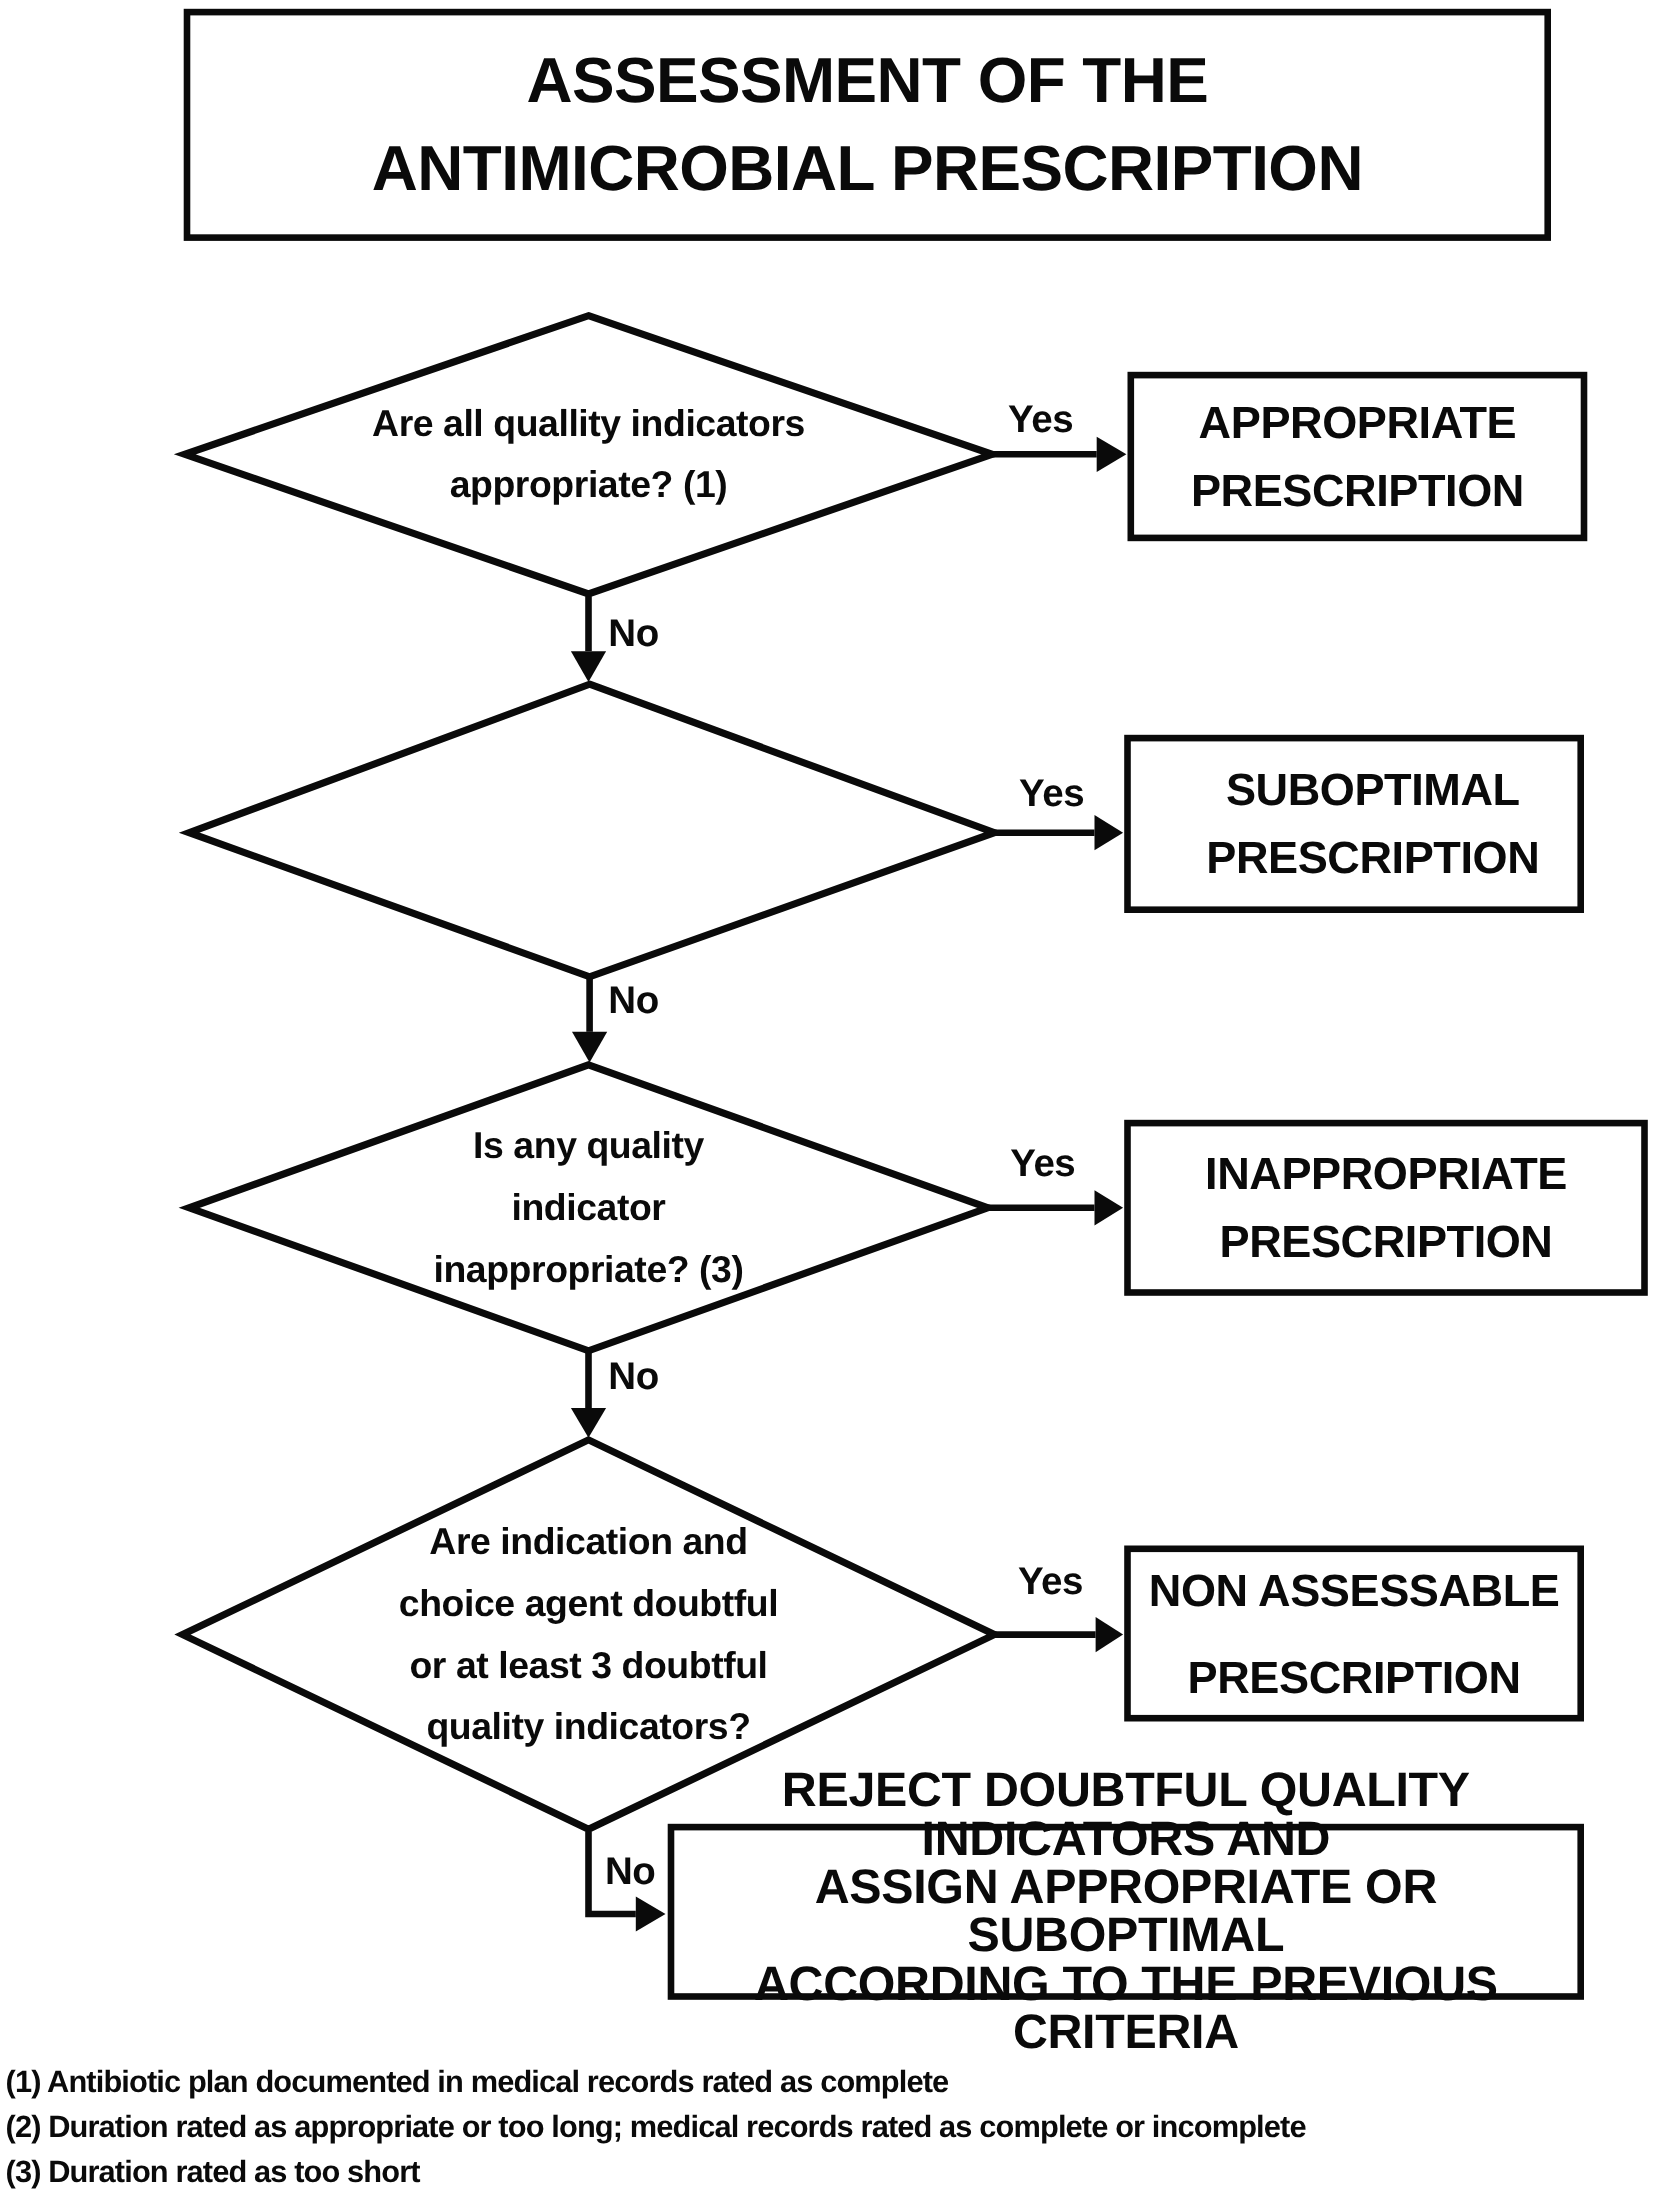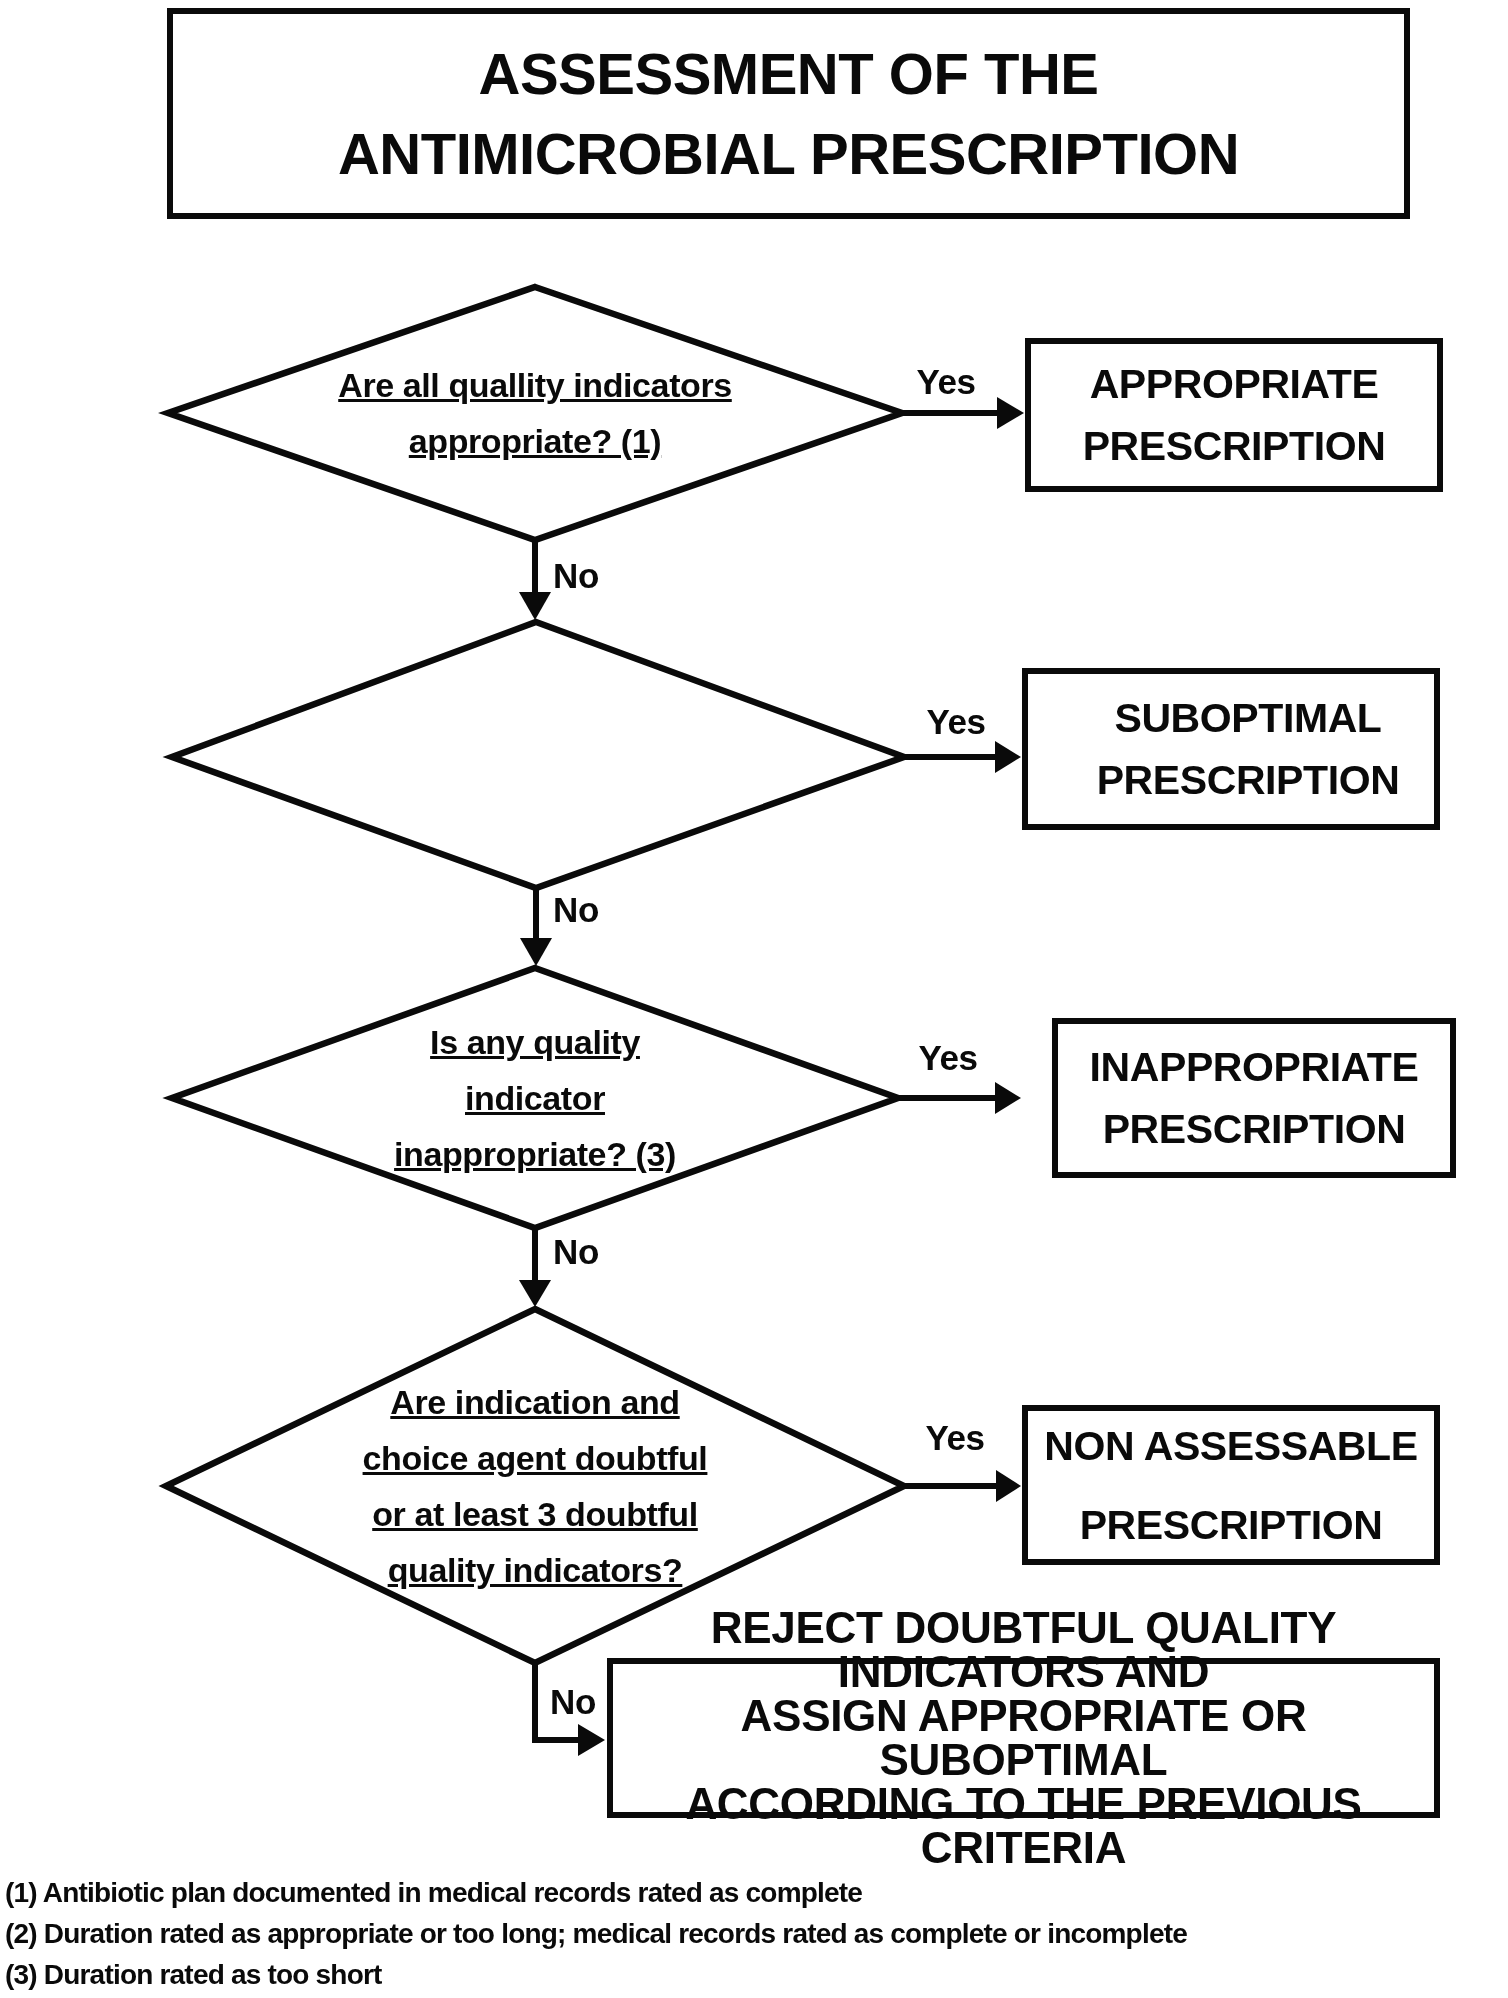--- a/index.html
+++ b/index.html
@@ -47,21 +47,20 @@
     padding: 0 88px;
   }
 
   .dtext {
     position: absolute;
     width: 560px;
     text-align: center;
     font-size: 34px;
     line-height: 56px;
     letter-spacing: -0.4px;
-    text-decoration: underline;
   }
   .dtext .ln { display: block; }
   .d1 { left: 255px; top: 357px; }
   .d2 { left: 255px; top: 673px; }
   .d3 { left: 255px; top: 1014px; }
   .d4 { left: 255px; top: 1374px; }
 
   .edge-label {
     position: absolute;
     font-size: 35px;
@@ -89,21 +88,21 @@
     justify-content: center;
     text-align: center;
     font-size: 41px;
     line-height: 62px;
     letter-spacing: -0.4px;
     background: #ffffff;
   }
   .outbox .ln { display: block; }
   .o1 { left: 1025px; top: 338px;  width: 418px; height: 154px; }
   .o2 { left: 1022px; top: 668px;  width: 418px; height: 162px; padding-left: 34px; }
-  .o3 { left: 1052px; top: 1018px; width: 404px; height: 160px; }
+  .o3 { left: 1022px; top: 1018px; width: 476px; height: 160px; }
   .o4 { left: 1022px; top: 1405px; width: 418px; height: 160px; gap: 17px; }
   .reject {
     left: 607px; top: 1658px;
     width: 833px; height: 160px;
     font-size: 44px;
     line-height: 44px;
     letter-spacing: -0.3px;
   }
 
   .footnotes {

